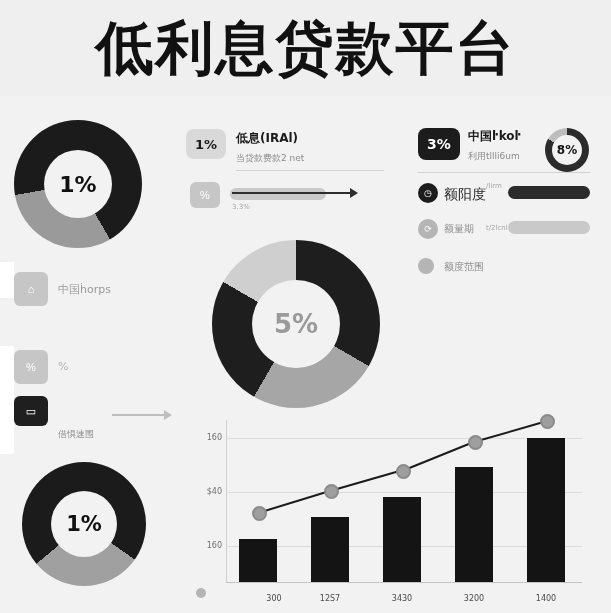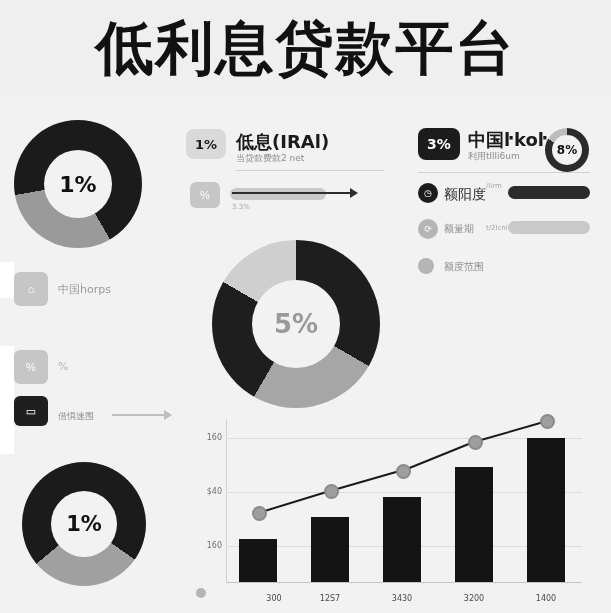--- a/index.html
+++ b/index.html
@@ -83,21 +83,21 @@
   }
 
   .label-text {
     position: absolute;
     font-family: "DejaVu Sans", sans-serif;
     color: #2a2a2a;
     white-space: nowrap;
   }
   .label-text.small { font-size: 9px; color: #8d8d8d; }
   .label-text.tiny { font-size: 7px; color: #a5a5a5; }
-  .label-text.head { font-size: 18px; font-weight: bold; color: #1b1b1b; }
+  .label-text.head { font-size: 12px; font-weight: bold; color: #1b1b1b; }
 
   .divider {
     position: absolute;
     height: 1px;
     background: #d2d2d2;
   }
 
   .circle-icon {
     position: absolute;
     border-radius: 50%;
@@ -278,21 +278,21 @@
     </div>
   </div>
 
   <div class="sq-icon grey" style="left:14px; top:272px; width:34px; height:34px;">⌂</div>
   <div class="label-text" style="left:58px; top:282px; font-size:11px; color:#9a9a9a;">中国ḣorps</div>
 
   <div class="sq-icon grey" style="left:14px; top:350px; width:34px; height:34px;">%</div>
   <div class="label-text" style="left:58px; top:360px; font-size:11px; color:#b5b5b5;">%</div>
 
   <div class="sq-icon" style="left:14px; top:396px; width:34px; height:30px;">▭</div>
-  <div class="label-text small" style="left:58px; top:410px;font-family:Liberation Mono, monospace;">借惧速围</div>
+  <div class="label-text small" style="left:58px; top:428px;font-family:Liberation Mono, monospace;">借惧速围</div>
   <div class="arrow-line" style="left:112px; top:414px; width:52px; background:#bfbfbf; height:2px;"></div>
   <div class="arrow-head" style="left:164px; top:410px; border-left-color:#bfbfbf;"></div>
 
   <div class="donut" style="left:22px; top:462px; width:124px; height:124px;
               background: conic-gradient(#1b1b1b 0deg 125deg, #a0a0a0 125deg 230deg, #1b1b1b 230deg 360deg);">
     <div class="hole" style="left:29px; top:29px; width:66px; height:66px;">
       <span style="font-size:21px;">1%</span>
     </div>
   </div>
 

